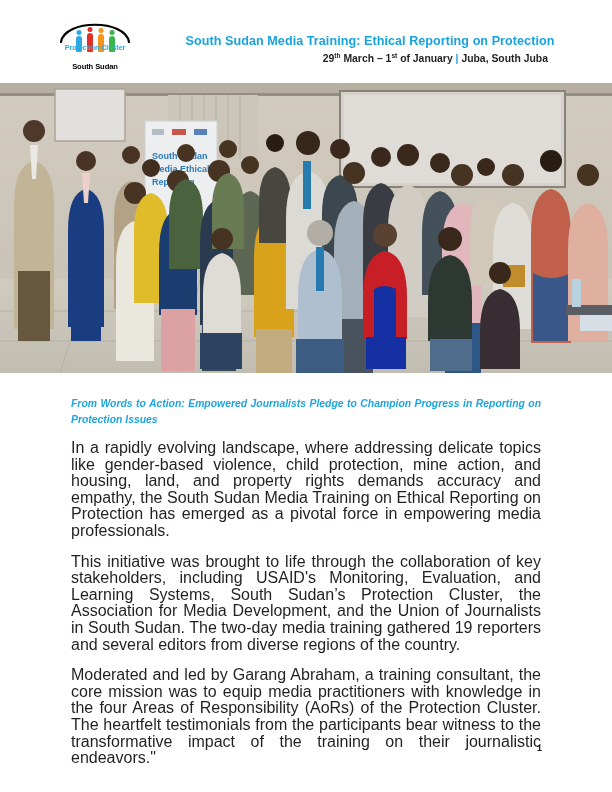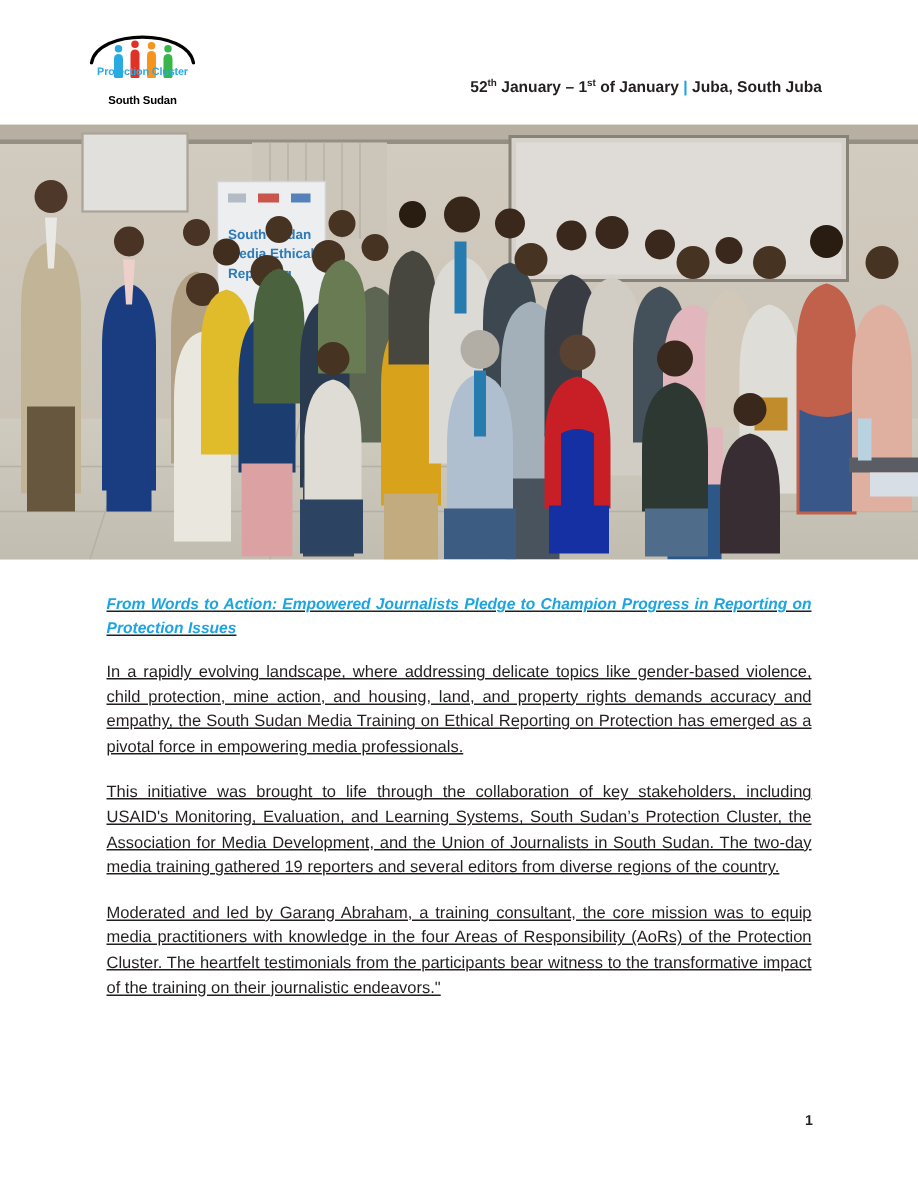--- a/index.html
+++ b/index.html
@@ -138,33 +138,32 @@
     background: #cfc8bb;
   }
   .photo svg { display: block; width: 612px; height: 290px; }
 
   
   .article {
     position: absolute;
     left: 71px;
     top: 396px;
     width: 470px;
-    text-decoration: underline;
   }
   .lead-heading {
     font-size: 10.4px;
     font-weight: bold;
     font-style: italic;
     color: #1CA5E0;
     line-height: 15.5px;
     text-align: justify;
     margin: 0 0 13px 0;
   }
   .para {
-    font-size: 11px;
+    font-size: 16px;
     line-height: 16.6px;
     color: #231f20;
     text-align: justify;
     margin: 0 0 14px 0;
   }
   .para:last-child { margin-bottom: 0; }
 
   .page-number {
     position: absolute;
     left: 0;
@@ -202,24 +201,25 @@
         </div>
       <div class="fig f4">
           <div class="head"></div>
           <div class="body"></div>
         </div>
     </div>
     <div class="logo-name">Protection Cluster</div>
     <div class="logo-country">South Sudan</div>
   </div>
 
+  <div class="header-title">South Sudan Media Training: Ethical Reporting on Protection</div>
 
   <div class="header-sub">
-    <span>52</span><sup>th</sup>
-    <span>January</span><span> – </span><span>1</span><sup>st</sup><span> of January</span>
+    <span>29</span><sup>th</sup>
+    <span>March</span><span> – </span><span>1</span><sup>st</sup><span> of January</span>
     <span class="sep-pipe">|</span>
     <span>Juba, South Juba</span>
   </div>
 </div>
 
 <div class="photo">
   <svg viewBox="0 0 612 290" preserveAspectRatio="none">
     <defs>
       <linearGradient id="wall" x1="0" y1="0" x2="0" y2="1">
         <stop offset="0%" stop-color="#d9d2c6"></stop>

